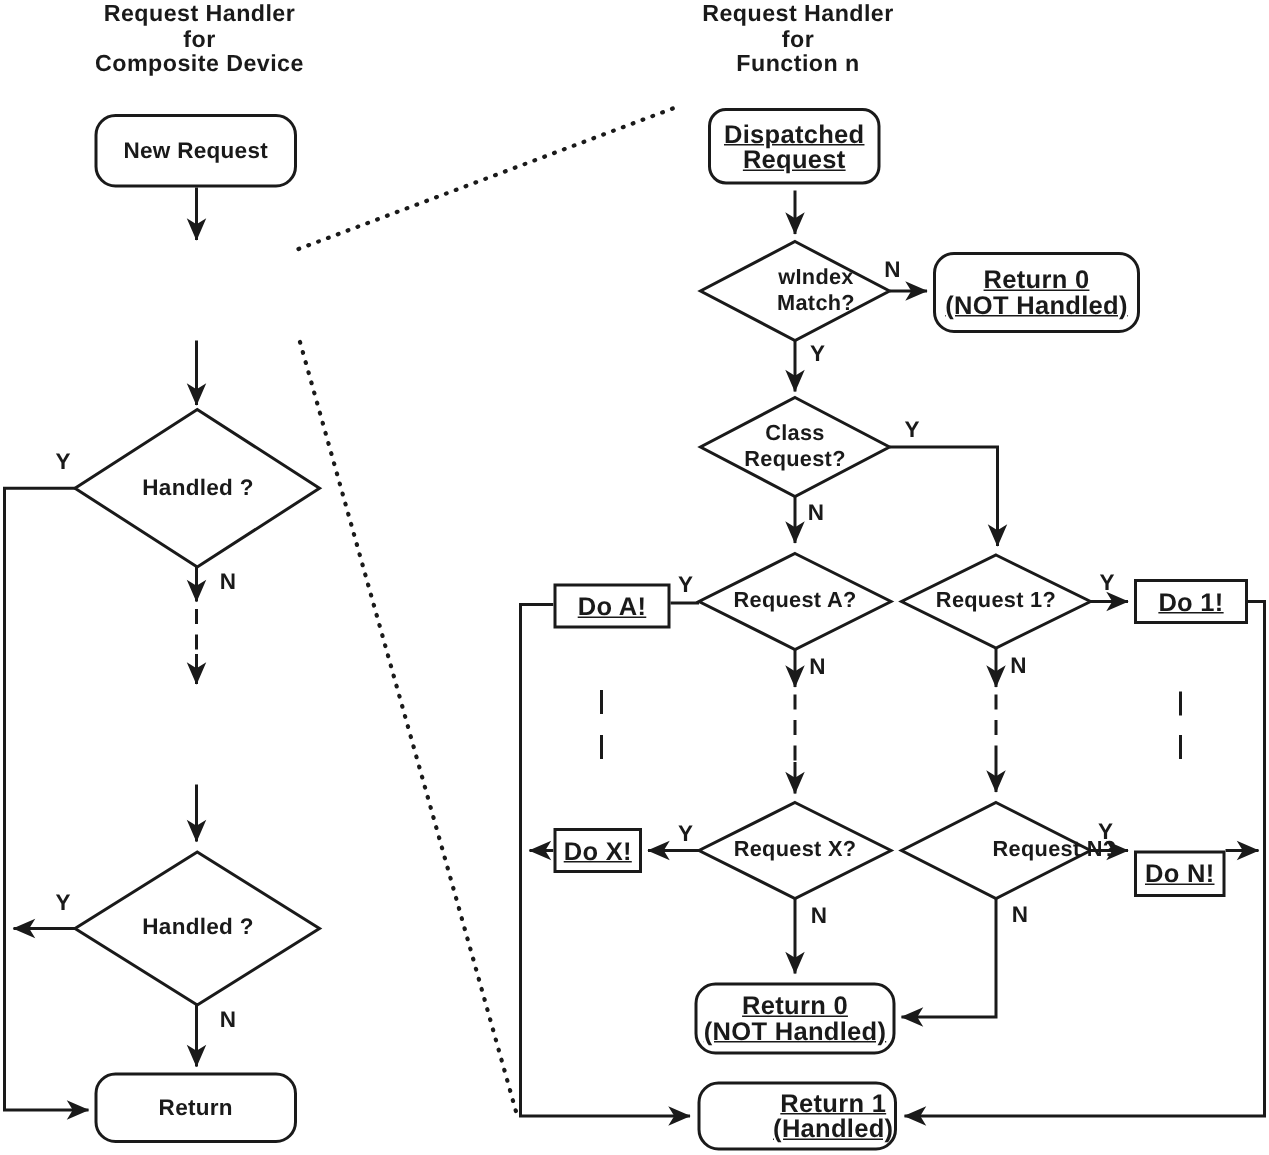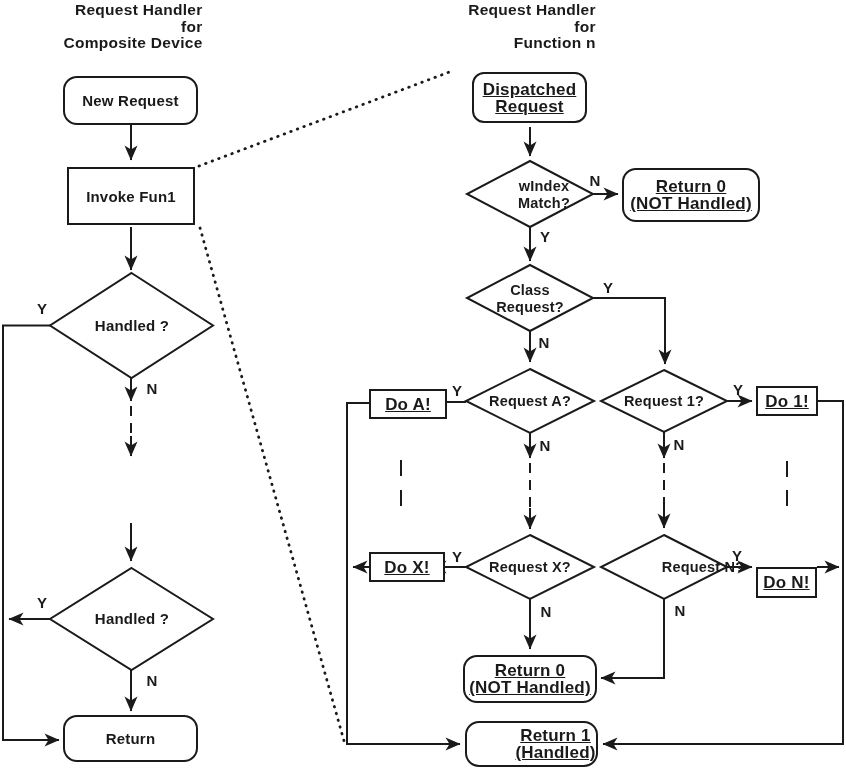--- a/index.html
+++ b/index.html
@@ -1,18 +1,18 @@
 <!DOCTYPE html>
 <html><head>
 <meta charset="utf-8">
 <style>
   html,body{margin:0;padding:0;background:#fff;}
   #canvas{position:relative;width:846px;height:770px;background:#fff;overflow:hidden;
           font-family:"Liberation Sans",sans-serif;color:#1a1a1a;}
-  .title{position:absolute;transform:translateX(-50%);text-align:right;
+  .title{position:absolute;transform:translateX(-50%);text-align:center;
          font-size:15.5px;line-height:16.5px;font-weight:600;letter-spacing:.3px;
          white-space:pre-line;}
   .node{position:absolute;display:flex;align-items:center;justify-content:center;
         text-align:center;background:#fff;font-weight:600;font-size:15px;
         line-height:17px;white-space:pre-line;letter-spacing:.2px;box-sizing:border-box;}
   .rect{border:2px solid #1a1a1a;}
   .rounded{border:2.5px solid #1a1a1a;border-radius:14px;}
   .small{font-size:17px;text-decoration:underline;}
   .dlabel{position:absolute;transform:translate(-50%,-50%);text-align:center;
           font-weight:600;font-size:14.5px;line-height:16.5px;white-space:pre-line;
@@ -95,38 +95,37 @@
   </svg>
 
   <div class="title" style="left:133px;top:2px;">Request Handler
 for
 Composite Device</div>
   <div class="title" style="left:532px;top:2px;">Request Handler
 for
 Function n</div>
 
   <div class="node rounded" style="left:63px;top:76px;width:135px;height:49px;">New Request</div>
-  <div class="node rect" style="left:67px;top:167px;width:128px;height:58px;">Invoke Fun1</div>
   <div class="node rounded" style="left:63px;top:715px;width:135px;height:47px;">Return</div>
 
   <div class="dlabel" style="left:132px;top:326px;font-size:15px;">Handled ?</div>
   <div class="dlabel" style="left:132px;top:619px;font-size:15px;">Handled ?</div>
 
   <div class="elabel" style="left:42px;top:308px;">Y</div>
   <div class="elabel" style="left:152px;top:388px;">N</div>
   <div class="elabel" style="left:42px;top:602px;">Y</div>
   <div class="elabel" style="left:152px;top:680px;">N</div>
 
   <div class="node rounded small" style="left:472px;top:72px;width:115px;height:51px;border-radius:12px;">Dispatched
 Request</div>
   <div class="node rounded small" style="left:622px;top:168px;width:138px;height:54px;">Return 0
 (NOT Handled)</div>
   <div class="node rect small" style="left:369px;top:389px;width:78px;height:30px;border-width:2.5px;">Do A!</div>
-  <div class="node rect small" style="left:756px;top:386px;width:62px;height:30px;border-width:2.5px;text-align:center;">Do 1!</div>
-  <div class="node rect small" style="left:369px;top:552px;width:76px;height:30px;border-width:2.5px;">Do X!</div>
+  <div class="node rect small" style="left:756px;top:386px;width:76px;height:30px;border-width:2.5px;text-align:center;">Do 1!</div>
+  <div class="node rect small" style="left:369px;top:552px;width:59px;height:30px;border-width:2.5px;">Do X!</div>
   <div class="node rect small" style="left:756px;top:551px;width:61px;height:31px;border-width:2.5px;margin-top:16px;">Do N!</div>
   <div class="node rounded small" style="left:463px;top:655px;width:134px;height:48px;">Return 0
 (NOT Handled)</div>
   <div class="node rounded small" style="left:465px;top:721px;width:133px;height:46px;padding-left:48px;">Return 1
 (Handled)</div>
 
   <div class="dlabel" style="left:530px;top:194px;margin-left:14px;">wIndex
 Match?</div>
   <div class="dlabel" style="left:530px;top:298px;">Class
 Request?</div>

